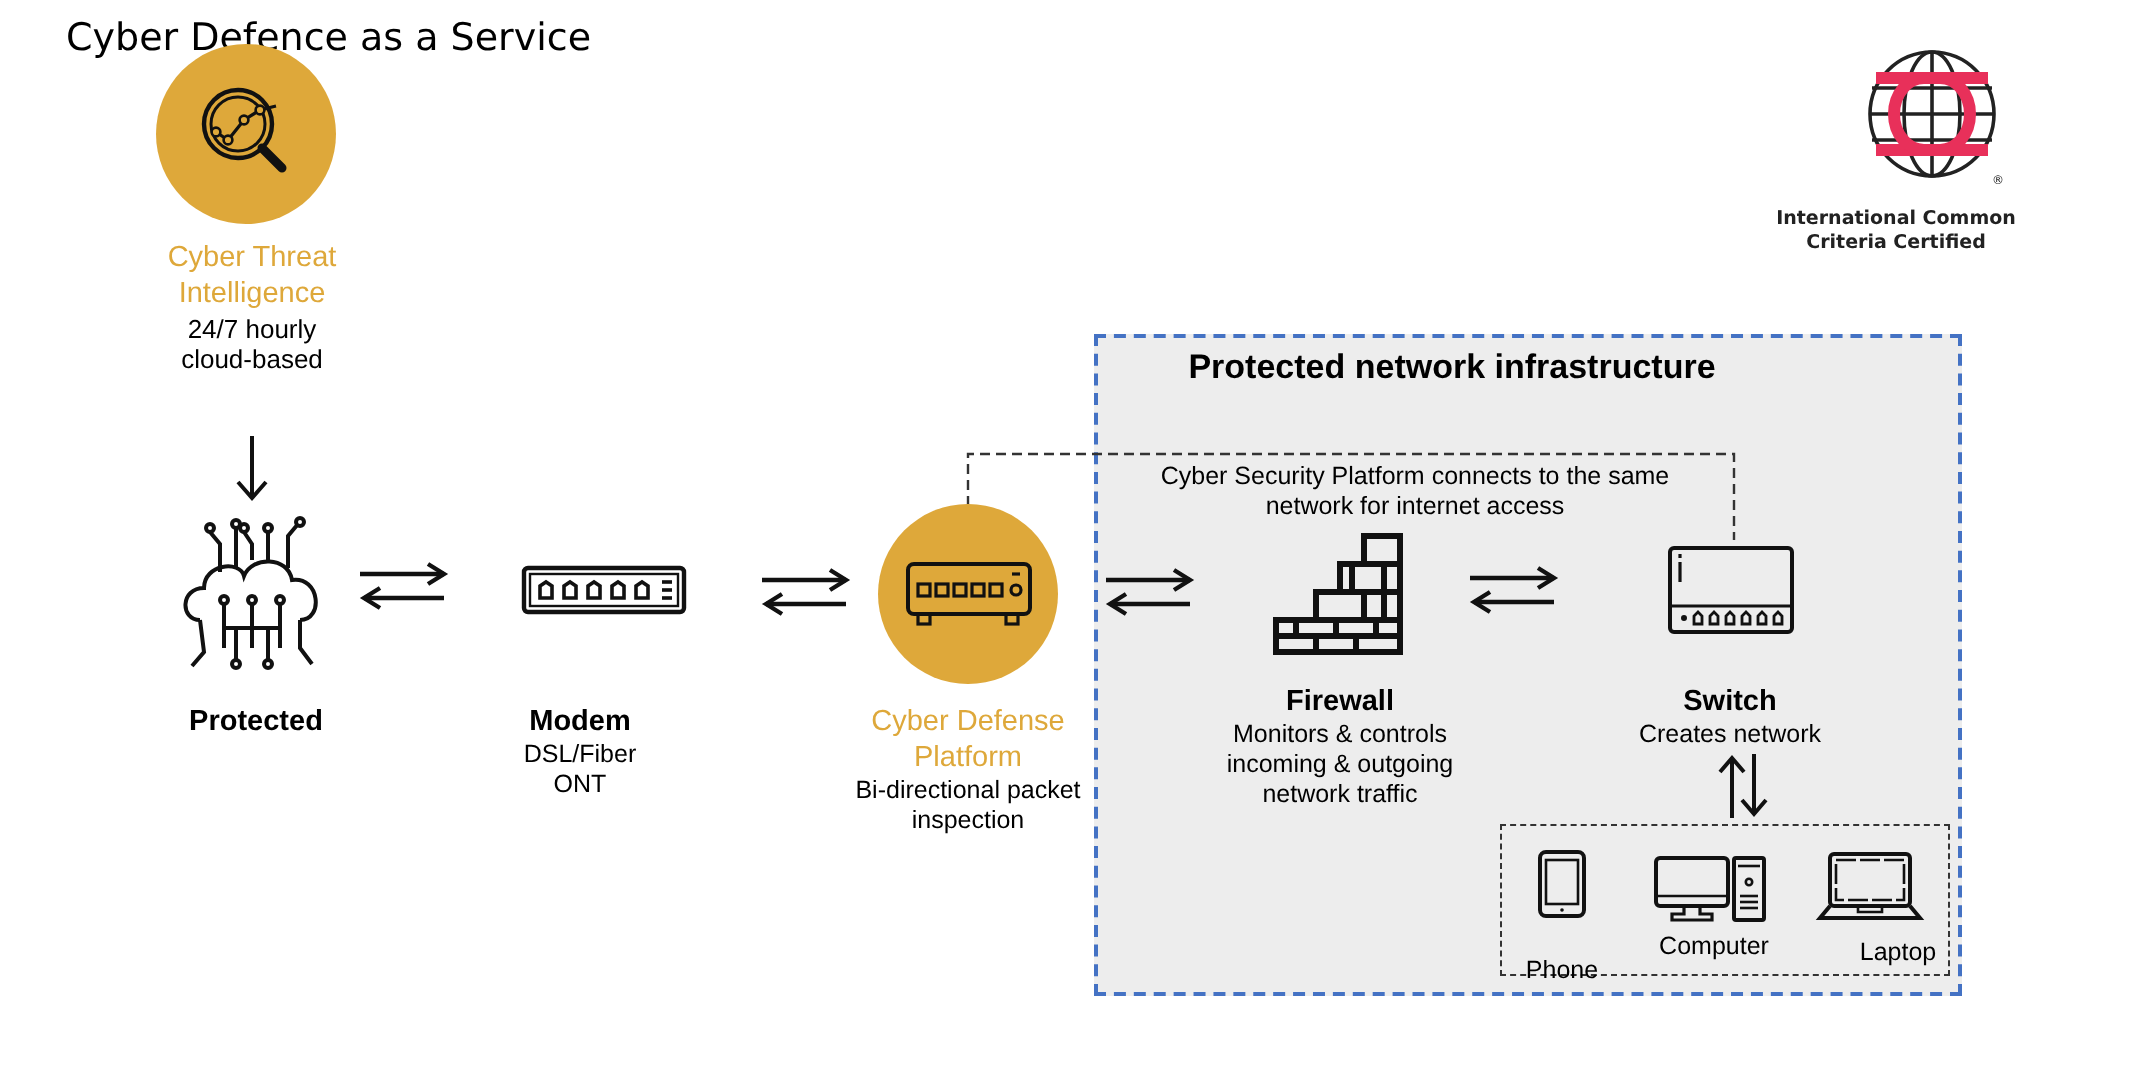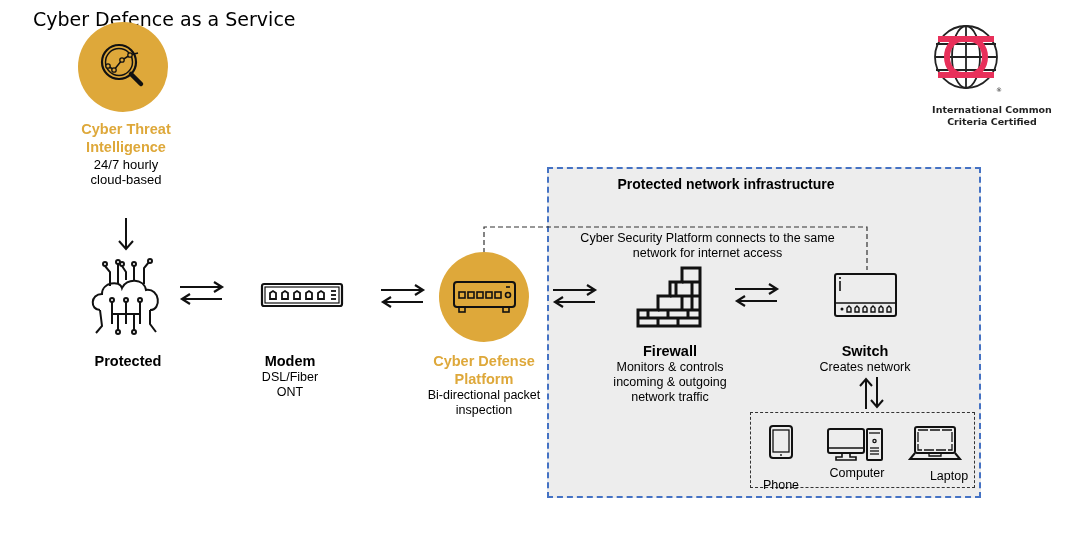--- a/index.html
+++ b/index.html
@@ -1,34 +1,34 @@
 <!DOCTYPE html>
 <html><head>
 <meta charset="utf-8">
 <style>
   html, body { margin:0; padding:0; background:#ffffff; }
   body { width:1065px; height:539px; position:relative; overflow:hidden; font-family:"Liberation Sans", sans-serif; color:#000; }
   .abs { position:absolute; }
   .title { left:0; top:8px; width:893px; text-align:left; font-family:"DejaVu Sans", sans-serif; font-size:19px;margin-left:33px; }
   .gold-circle { background:#dea83a; border-radius:50%; }
   .center { text-align:center; }
-  .gold-label { color:#dea83a; font-weight:bold; font-size:14.5px; line-height:18px; }
+  .gold-label { color:#dea83a; font-weight:normal; font-size:14.5px; line-height:18px; }
   .bold-label { font-weight:bold; font-size:14.5px; line-height:18px; }
   .sub { font-size:12.5px; line-height:15px; }
   .protected { left:547px; top:167px; width:434px; height:331px; background:#ededed; border:2px dashed #4472c4; box-sizing:border-box; }
   .devices-box { left:750px; top:412px; width:225px; height:76px; border:1.5px dashed #333; box-sizing:border-box; }
   svg { overflow:visible; }
 </style>
 </head>
 <body>
 
 <div class="abs title">Cyber Defence as a Service</div>
 
 <div class="abs protected"></div>
-<div class="abs center bold-label" style="left:547px;top:175px;width:358px;font-size:14px;">Protected network infrastructure</div>
+<div class="abs center bold-label" style="left:547px;top:175px;width:358px;font-size:17px;">Protected network infrastructure</div>
 
 <svg class="abs" style="left:0;top:0;" width="1065" height="539">
   <polyline points="484,253 484,227 867,227 867,270" fill="none" stroke="#333" stroke-width="1.2" stroke-dasharray="5,3"></polyline>
 </svg>
 <div class="abs center sub" style="left:565px;top:231px;width:285px;">
   <div>Cyber Security Platform connects to the same</div>
   <div>network for internet access</div>
 </div>
 
 <div class="abs gold-circle" style="left:78px;top:22px;width:90px;height:90px;">
@@ -259,16 +259,16 @@
   <g fill="#e8305a">
     <rect x="6" y="12" width="56" height="6"></rect>
     <rect x="6" y="48" width="56" height="6"></rect>
   </g>
   <g fill="none" stroke="#e8305a" stroke-width="6">
     <path d="M30,15 A15,18 0 1 0 30,51"></path>
     <path d="M38,15 A15,18 0 1 1 38,51"></path>
   </g>
   <text x="64" y="68" font-size="6" font-family="DejaVu Sans, sans-serif" fill="#222">®</text>
 </svg>
-<div class="abs center" style="left:924px;top:104px;width:136px;font-family:'DejaVu Sans',sans-serif;font-weight:bold;font-size:9.5px;line-height:12px;color:#222;">
+<div class="abs center" style="left:880px;top:104px;width:136px;font-family:'DejaVu Sans',sans-serif;font-weight:bold;font-size:9.5px;line-height:12px;color:#222;">
   <div>International Common</div>
   <div>Criteria Certified</div>
 </div>
 
 </body></html>

